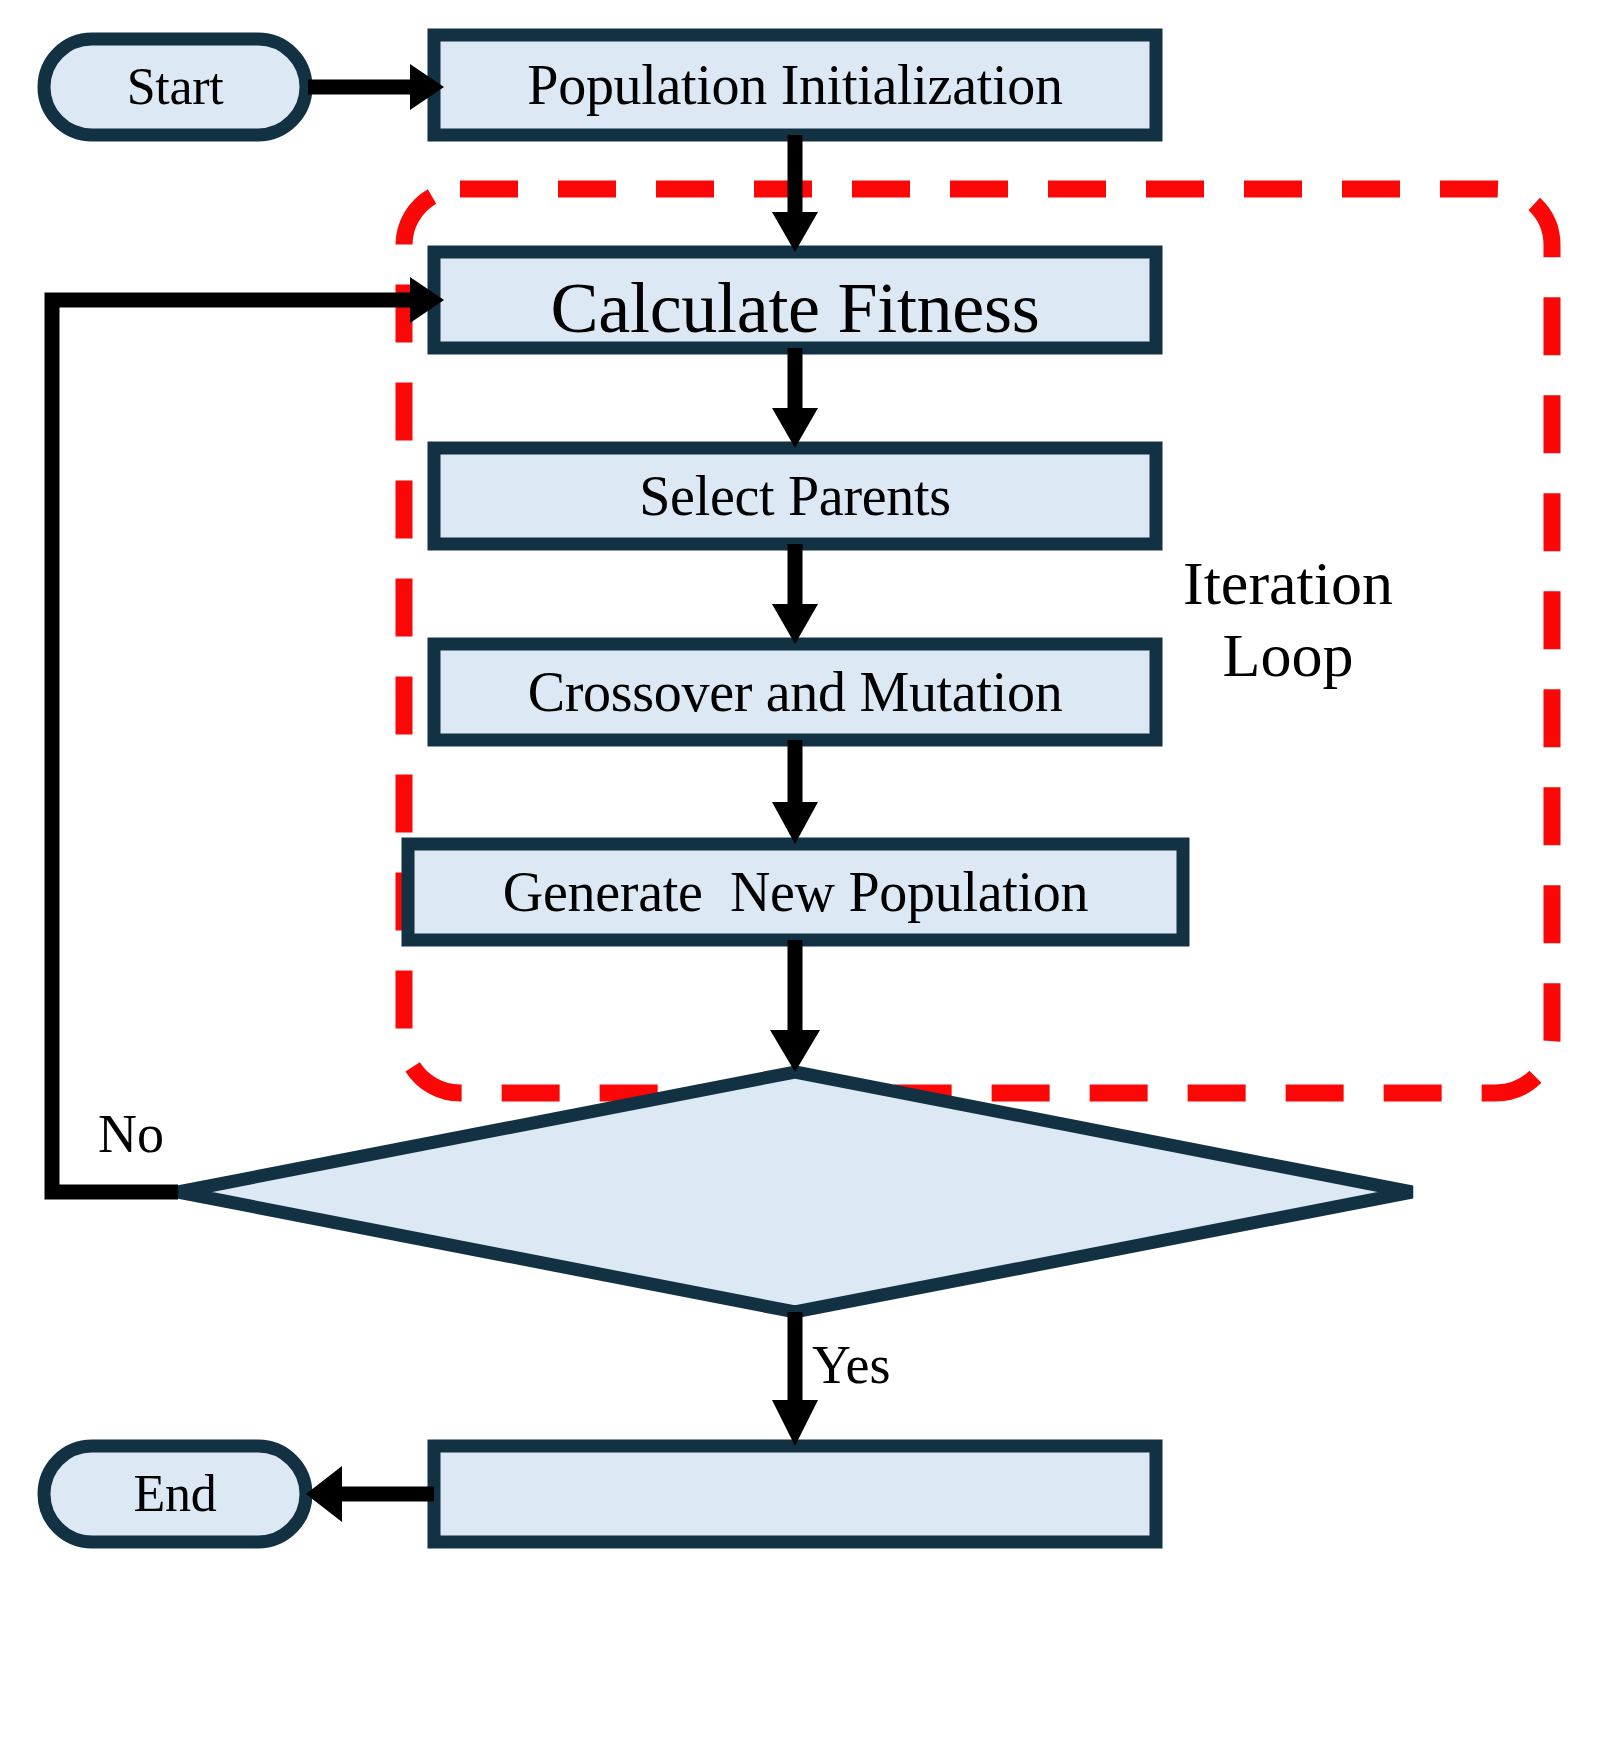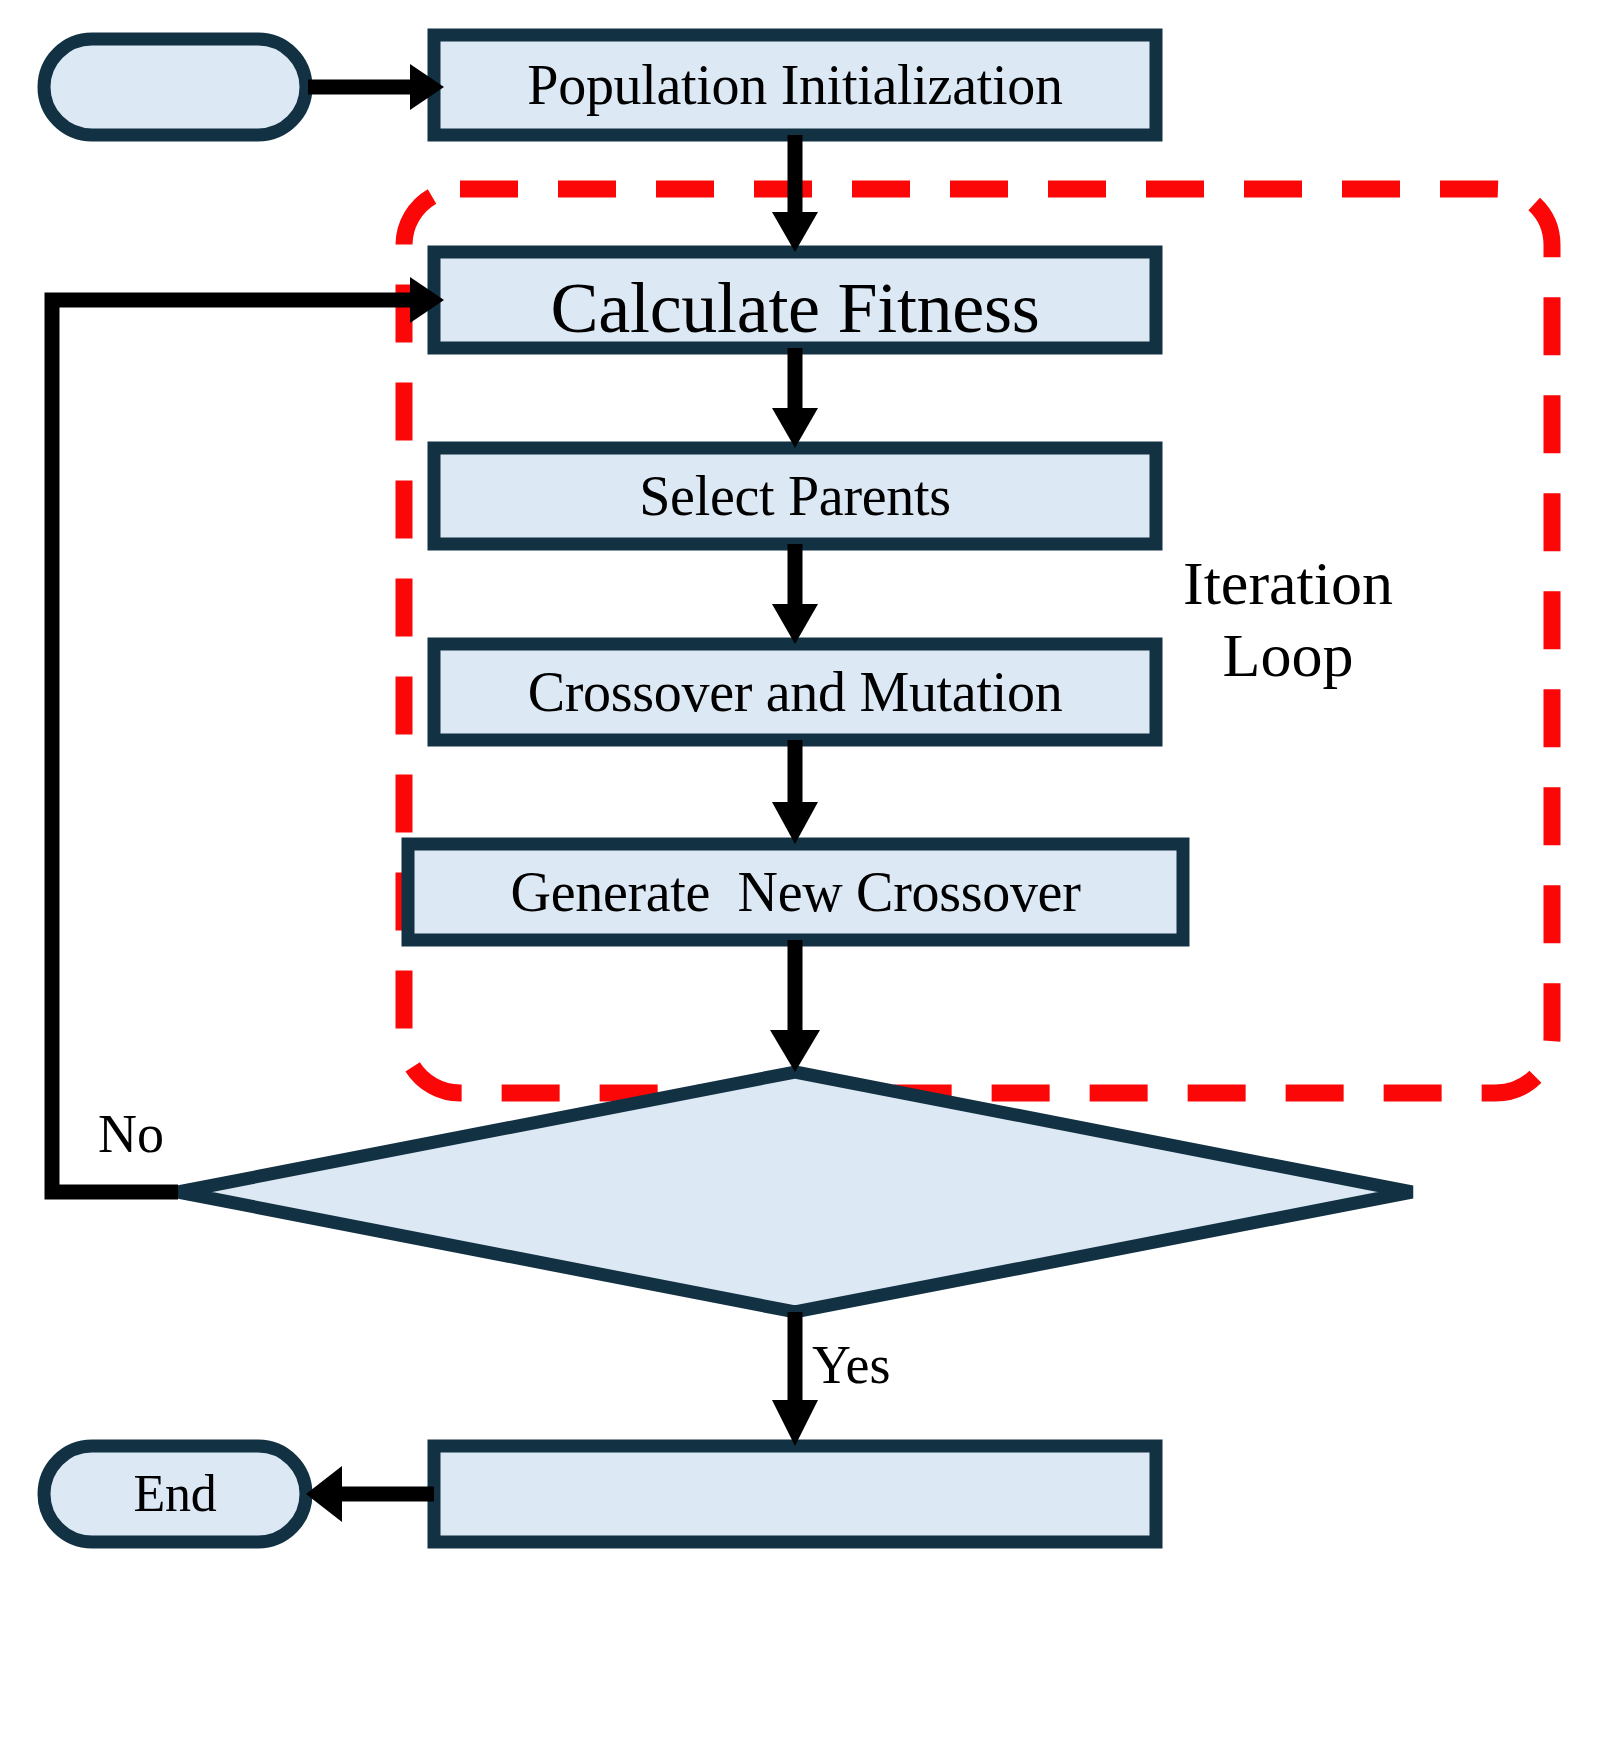--- a/index.html
+++ b/index.html
@@ -130,30 +130,31 @@
       <line x1="795" y1="1312" x2="795" y2="1404" stroke="#000000" stroke-width="15"></line>
       <polygon points="772,1400 818,1400 795,1446" fill="#000000"></polygon>
     </g>
 
     <g>
       <line x1="434" y1="1494" x2="342" y2="1494" stroke="#000000" stroke-width="15"></line>
       <polygon points="342,1466 306,1494 342,1522" fill="#000000"></polygon>
     </g>
   </svg>
 
+  <div class="node-label" style="left:44px; top:39px; width:262px; height:96px; font-size:52px;">Start</div>
 
   <div class="node-label" style="left:434px; top:35px; width:722px; height:100px; font-size:56px;">Population Initialization</div>
 
   <div class="node-label" style="left:434px; top:260px; width:722px; height:96px; font-size:72px;">Calculate Fitness</div>
 
   <div class="node-label" style="left:434px; top:448px; width:722px; height:96px; font-size:56px;">Select Parents</div>
 
   <div class="node-label" style="left:434px; top:644px; width:722px; height:96px; font-size:56px;">Crossover and Mutation</div>
 
-  <div class="node-label" style="left:408px; top:844px; width:775px; height:96px; font-size:56px;">Generate  New Crossover</div>
+  <div class="node-label" style="left:408px; top:844px; width:775px; height:96px; font-size:56px;">Generate  New Population</div>
 
 
 
   <div class="node-label" style="left:44px; top:1446px; width:262px; height:96px; font-size:52px;">End</div>
 
   <div class="edge-label" style="left:98px; top:1105px;">No</div>
 
   <div class="edge-label" style="left:812px; top:1336px;">Yes</div>
 
   <div class="loop-label" style="left:1178px; top:548px; width:220px;">Iteration

